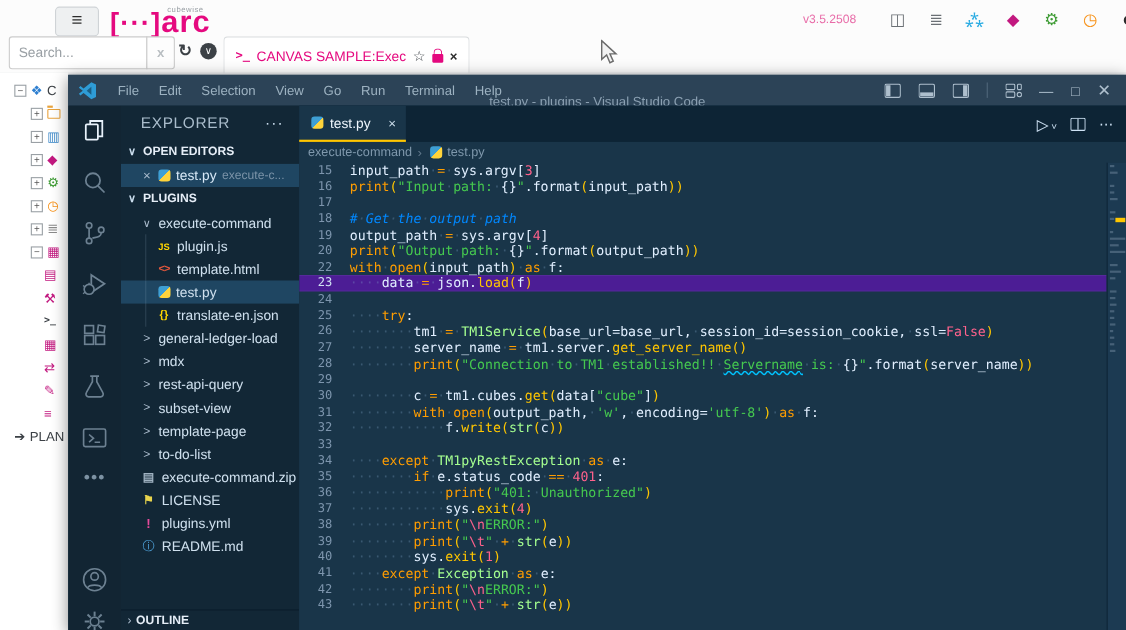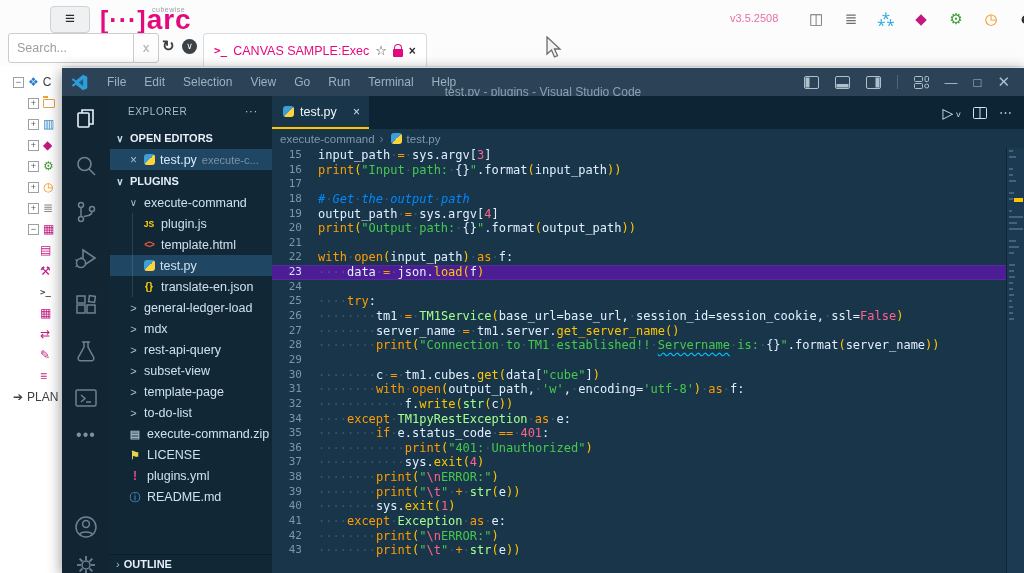--- a/index.html
+++ b/index.html
@@ -53,21 +53,21 @@
 
   .vs-main { flex:1; display:flex; min-height:0; }
 
   
   .activitybar { width:48px; background:#122533; flex:none; position:relative; }
   .ab-ic { position:absolute; left:11px; width:26px; height:26px; opacity:.85; }
   .ab-dots { color:#7d92a3; font-size:16px; letter-spacing:1px; text-align:center; width:26px; position:absolute; left:11px; }
 
   
   .sidebar { width:162px; background:#122736; flex:none; position:relative; overflow:hidden; color:#c9dcec; }
-  .sb-title { height:31px; line-height:31px; padding-left:18px; font-size:10px; letter-spacing:.6px; color:#a9bccb; display:flex; }
+  .sb-title { height:31px; line-height:31px; padding-left:18px; font-size:14px; letter-spacing:.6px; color:#a9bccb; display:flex; }
   .sb-title .more { margin-left:auto; padding-right:14px; color:#c9dcec; letter-spacing:1px; }
   .sec-hdr { height:22px; display:flex; align-items:center; gap:4px; font-size:11px; font-weight:bold; color:#e6eef7; padding-left:4px; }
   .sec-hdr .tw { font-size:10px; width:12px; text-align:center; color:#c9dcec; }
   .oe-row { height:21px; display:flex; align-items:center; gap:5px; padding-left:20px; background:#1f4662; font-size:12.5px; color:#d8e9f7; }
   .oe-row .x { color:#aebfd0; font-size:12px; }
   .oe-desc { color:#7b93a8; font-size:11px; white-space:nowrap; overflow:hidden; }
   .tree-row { height:21px; display:flex; align-items:center; gap:5px; font-size:12.5px; color:#cfe0ee; white-space:nowrap; position:relative; }
   .tree-row.sel { background:#1f4662; }
   .tree-row .tw { width:11px; text-align:center; color:#aebfd0; font-size:10px; flex:none; }
   .guide { position:absolute; left:22px; top:0; bottom:0; width:1px; background:rgba(160,190,210,.18); }
@@ -427,32 +427,32 @@
           <span class="fic fic-py" style="width:11px;"></span>
           <span>test.py</span>
         </div>
         <div class="code" id="code">
             <div class="cl"><span class="ln">15</span><span class="lc"><span class="tk-v">input_path<span class="ws">·</span></span><span class="tk-o">=</span><span class="tk-v"><span class="ws">·</span>sys.argv[</span><span class="tk-n">3</span><span class="tk-v">]</span></span></div>
             <div class="cl"><span class="ln">16</span><span class="lc"><span class="tk-b">print</span><span class="tk-p">(</span><span class="tk-s">"Input<span class="ws">·</span>path:<span class="ws">·</span></span><span class="tk-v">{}</span><span class="tk-s">"</span><span class="tk-v">.format</span><span class="tk-p">(</span><span class="tk-v">input_path</span><span class="tk-p">))</span></span></div>
             <div class="cl"><span class="ln">17</span><span class="lc"></span></div>
             <div class="cl"><span class="ln">18</span><span class="lc"><span class="tk-m">#<span class="ws">·</span>Get<span class="ws">·</span>the<span class="ws">·</span>output<span class="ws">·</span>path</span></span></div>
             <div class="cl"><span class="ln">19</span><span class="lc"><span class="tk-v">output_path<span class="ws">·</span></span><span class="tk-o">=</span><span class="tk-v"><span class="ws">·</span>sys.argv[</span><span class="tk-n">4</span><span class="tk-v">]</span></span></div>
             <div class="cl"><span class="ln">20</span><span class="lc"><span class="tk-b">print</span><span class="tk-p">(</span><span class="tk-s">"Output<span class="ws">·</span>path:<span class="ws">·</span></span><span class="tk-v">{}</span><span class="tk-s">"</span><span class="tk-v">.format</span><span class="tk-p">(</span><span class="tk-v">output_path</span><span class="tk-p">))</span></span></div>
-            <div class="cl"><span class="ln">21</span><span class="lc"></span></div>
             <div class="cl"><span class="ln">22</span><span class="lc"><span class="tk-k">with<span class="ws">·</span></span><span class="tk-b">open</span><span class="tk-p">(</span><span class="tk-v">input_path</span><span class="tk-p">)</span><span class="tk-k"><span class="ws">·</span>as<span class="ws">·</span></span><span class="tk-v">f:</span></span></div>
             <div class="cl cur"><span class="ln">23</span><span class="lc"><span class="tk-v"><span class="ws">·</span><span class="ws">·</span><span class="ws">·</span><span class="ws">·</span>data<span class="ws">·</span></span><span class="tk-o">=</span><span class="tk-v"><span class="ws">·</span>json.</span><span class="tk-f">load</span><span class="tk-p">(</span><span class="tk-v">f</span><span class="tk-p">)</span></span></div>
             <div class="cl"><span class="ln">24</span><span class="lc"></span></div>
             <div class="cl"><span class="ln">25</span><span class="lc"><span class="tk-v"><span class="ws">·</span><span class="ws">·</span><span class="ws">·</span><span class="ws">·</span></span><span class="tk-k">try</span><span class="tk-v">:</span></span></div>
             <div class="cl"><span class="ln">26</span><span class="lc"><span class="tk-v"><span class="ws">·</span><span class="ws">·</span><span class="ws">·</span><span class="ws">·</span><span class="ws">·</span><span class="ws">·</span><span class="ws">·</span><span class="ws">·</span>tm1<span class="ws">·</span></span><span class="tk-o">=</span><span class="tk-v"><span class="ws">·</span></span><span class="tk-c">TM1Service</span><span class="tk-p">(</span><span class="tk-v">base_url</span><span class="tk-v">=</span><span class="tk-v">base_url</span><span class="tk-v">,<span class="ws">·</span>session_id</span><span class="tk-v">=</span><span class="tk-v">session_cookie</span><span class="tk-v">,<span class="ws">·</span>ssl</span><span class="tk-v">=</span><span class="tk-n">False</span><span class="tk-p">)</span></span></div>
             <div class="cl"><span class="ln">27</span><span class="lc"><span class="tk-v"><span class="ws">·</span><span class="ws">·</span><span class="ws">·</span><span class="ws">·</span><span class="ws">·</span><span class="ws">·</span><span class="ws">·</span><span class="ws">·</span>server_name<span class="ws">·</span></span><span class="tk-o">=</span><span class="tk-v"><span class="ws">·</span>tm1.server.</span><span class="tk-f">get_server_name</span><span class="tk-p">()</span></span></div>
             <div class="cl"><span class="ln">28</span><span class="lc"><span class="tk-v"><span class="ws">·</span><span class="ws">·</span><span class="ws">·</span><span class="ws">·</span><span class="ws">·</span><span class="ws">·</span><span class="ws">·</span><span class="ws">·</span></span><span class="tk-b">print</span><span class="tk-p">(</span><span class="tk-s">"Connection<span class="ws">·</span>to<span class="ws">·</span>TM1<span class="ws">·</span>established!!<span class="ws">·</span></span><span class="tk-s squig">Servername</span><span class="tk-s"><span class="ws">·</span>is:<span class="ws">·</span></span><span class="tk-v">{}</span><span class="tk-s">"</span><span class="tk-v">.format</span><span class="tk-p">(</span><span class="tk-v">server_name</span><span class="tk-p">))</span></span></div>
             <div class="cl"><span class="ln">29</span><span class="lc"></span></div>
             <div class="cl"><span class="ln">30</span><span class="lc"><span class="tk-v"><span class="ws">·</span><span class="ws">·</span><span class="ws">·</span><span class="ws">·</span><span class="ws">·</span><span class="ws">·</span><span class="ws">·</span><span class="ws">·</span>c<span class="ws">·</span></span><span class="tk-o">=</span><span class="tk-v"><span class="ws">·</span>tm1.cubes.</span><span class="tk-f">get</span><span class="tk-p">(</span><span class="tk-v">data[</span><span class="tk-s">"cube"</span><span class="tk-v">]</span><span class="tk-p">)</span></span></div>
             <div class="cl"><span class="ln">31</span><span class="lc"><span class="tk-v"><span class="ws">·</span><span class="ws">·</span><span class="ws">·</span><span class="ws">·</span><span class="ws">·</span><span class="ws">·</span><span class="ws">·</span><span class="ws">·</span></span><span class="tk-k">with<span class="ws">·</span></span><span class="tk-b">open</span><span class="tk-p">(</span><span class="tk-v">output_path,<span class="ws">·</span></span><span class="tk-s">'w'</span><span class="tk-v">,<span class="ws">·</span>encoding</span><span class="tk-v">=</span><span class="tk-s">'utf-8'</span><span class="tk-p">)</span><span class="tk-k"><span class="ws">·</span>as<span class="ws">·</span></span><span class="tk-v">f:</span></span></div>
             <div class="cl"><span class="ln">32</span><span class="lc"><span class="tk-v"><span class="ws">·</span><span class="ws">·</span><span class="ws">·</span><span class="ws">·</span><span class="ws">·</span><span class="ws">·</span><span class="ws">·</span><span class="ws">·</span><span class="ws">·</span><span class="ws">·</span><span class="ws">·</span><span class="ws">·</span>f.</span><span class="tk-f">write</span><span class="tk-p">(</span><span class="tk-c">str</span><span class="tk-p">(</span><span class="tk-v">c</span><span class="tk-p">))</span></span></div>
+            <div class="cl"><span class="ln">33</span><span class="lc"></span></div>
             <div class="cl"><span class="ln">34</span><span class="lc"><span class="tk-v"><span class="ws">·</span><span class="ws">·</span><span class="ws">·</span><span class="ws">·</span></span><span class="tk-k">except<span class="ws">·</span></span><span class="tk-c">TM1pyRestException</span><span class="tk-k"><span class="ws">·</span>as<span class="ws">·</span></span><span class="tk-v">e:</span></span></div>
             <div class="cl"><span class="ln">35</span><span class="lc"><span class="tk-v"><span class="ws">·</span><span class="ws">·</span><span class="ws">·</span><span class="ws">·</span><span class="ws">·</span><span class="ws">·</span><span class="ws">·</span><span class="ws">·</span></span><span class="tk-k">if<span class="ws">·</span></span><span class="tk-v">e.status_code<span class="ws">·</span></span><span class="tk-o">==</span><span class="tk-v"><span class="ws">·</span></span><span class="tk-n">401</span><span class="tk-v">:</span></span></div>
             <div class="cl"><span class="ln">36</span><span class="lc"><span class="tk-v"><span class="ws">·</span><span class="ws">·</span><span class="ws">·</span><span class="ws">·</span><span class="ws">·</span><span class="ws">·</span><span class="ws">·</span><span class="ws">·</span><span class="ws">·</span><span class="ws">·</span><span class="ws">·</span><span class="ws">·</span></span><span class="tk-b">print</span><span class="tk-p">(</span><span class="tk-s">"401:<span class="ws">·</span>Unauthorized"</span><span class="tk-p">)</span></span></div>
             <div class="cl"><span class="ln">37</span><span class="lc"><span class="tk-v"><span class="ws">·</span><span class="ws">·</span><span class="ws">·</span><span class="ws">·</span><span class="ws">·</span><span class="ws">·</span><span class="ws">·</span><span class="ws">·</span><span class="ws">·</span><span class="ws">·</span><span class="ws">·</span><span class="ws">·</span>sys.</span><span class="tk-f">exit</span><span class="tk-p">(</span><span class="tk-n">4</span><span class="tk-p">)</span></span></div>
             <div class="cl"><span class="ln">38</span><span class="lc"><span class="tk-v"><span class="ws">·</span><span class="ws">·</span><span class="ws">·</span><span class="ws">·</span><span class="ws">·</span><span class="ws">·</span><span class="ws">·</span><span class="ws">·</span></span><span class="tk-b">print</span><span class="tk-p">(</span><span class="tk-s">"</span><span class="tk-e">\n</span><span class="tk-s">ERROR:"</span><span class="tk-p">)</span></span></div>
             <div class="cl"><span class="ln">39</span><span class="lc"><span class="tk-v"><span class="ws">·</span><span class="ws">·</span><span class="ws">·</span><span class="ws">·</span><span class="ws">·</span><span class="ws">·</span><span class="ws">·</span><span class="ws">·</span></span><span class="tk-b">print</span><span class="tk-p">(</span><span class="tk-s">"</span><span class="tk-e">\t</span><span class="tk-s">"<span class="ws">·</span></span><span class="tk-o">+</span><span class="tk-v"><span class="ws">·</span></span><span class="tk-c">str</span><span class="tk-p">(</span><span class="tk-v">e</span><span class="tk-p">))</span></span></div>
             <div class="cl"><span class="ln">40</span><span class="lc"><span class="tk-v"><span class="ws">·</span><span class="ws">·</span><span class="ws">·</span><span class="ws">·</span><span class="ws">·</span><span class="ws">·</span><span class="ws">·</span><span class="ws">·</span>sys.</span><span class="tk-f">exit</span><span class="tk-p">(</span><span class="tk-n">1</span><span class="tk-p">)</span></span></div>
             <div class="cl"><span class="ln">41</span><span class="lc"><span class="tk-v"><span class="ws">·</span><span class="ws">·</span><span class="ws">·</span><span class="ws">·</span></span><span class="tk-k">except<span class="ws">·</span></span><span class="tk-c">Exception</span><span class="tk-k"><span class="ws">·</span>as<span class="ws">·</span></span><span class="tk-v">e:</span></span></div>
             <div class="cl"><span class="ln">42</span><span class="lc"><span class="tk-v"><span class="ws">·</span><span class="ws">·</span><span class="ws">·</span><span class="ws">·</span><span class="ws">·</span><span class="ws">·</span><span class="ws">·</span><span class="ws">·</span></span><span class="tk-b">print</span><span class="tk-p">(</span><span class="tk-s">"</span><span class="tk-e">\n</span><span class="tk-s">ERROR:"</span><span class="tk-p">)</span></span></div>
             <div class="cl"><span class="ln">43</span><span class="lc"><span class="tk-v"><span class="ws">·</span><span class="ws">·</span><span class="ws">·</span><span class="ws">·</span><span class="ws">·</span><span class="ws">·</span><span class="ws">·</span><span class="ws">·</span></span><span class="tk-b">print</span><span class="tk-p">(</span><span class="tk-s">"</span><span class="tk-e">\t</span><span class="tk-s">"<span class="ws">·</span></span><span class="tk-o">+</span><span class="tk-v"><span class="ws">·</span></span><span class="tk-c">str</span><span class="tk-p">(</span><span class="tk-v">e</span><span class="tk-p">))</span></span></div>

